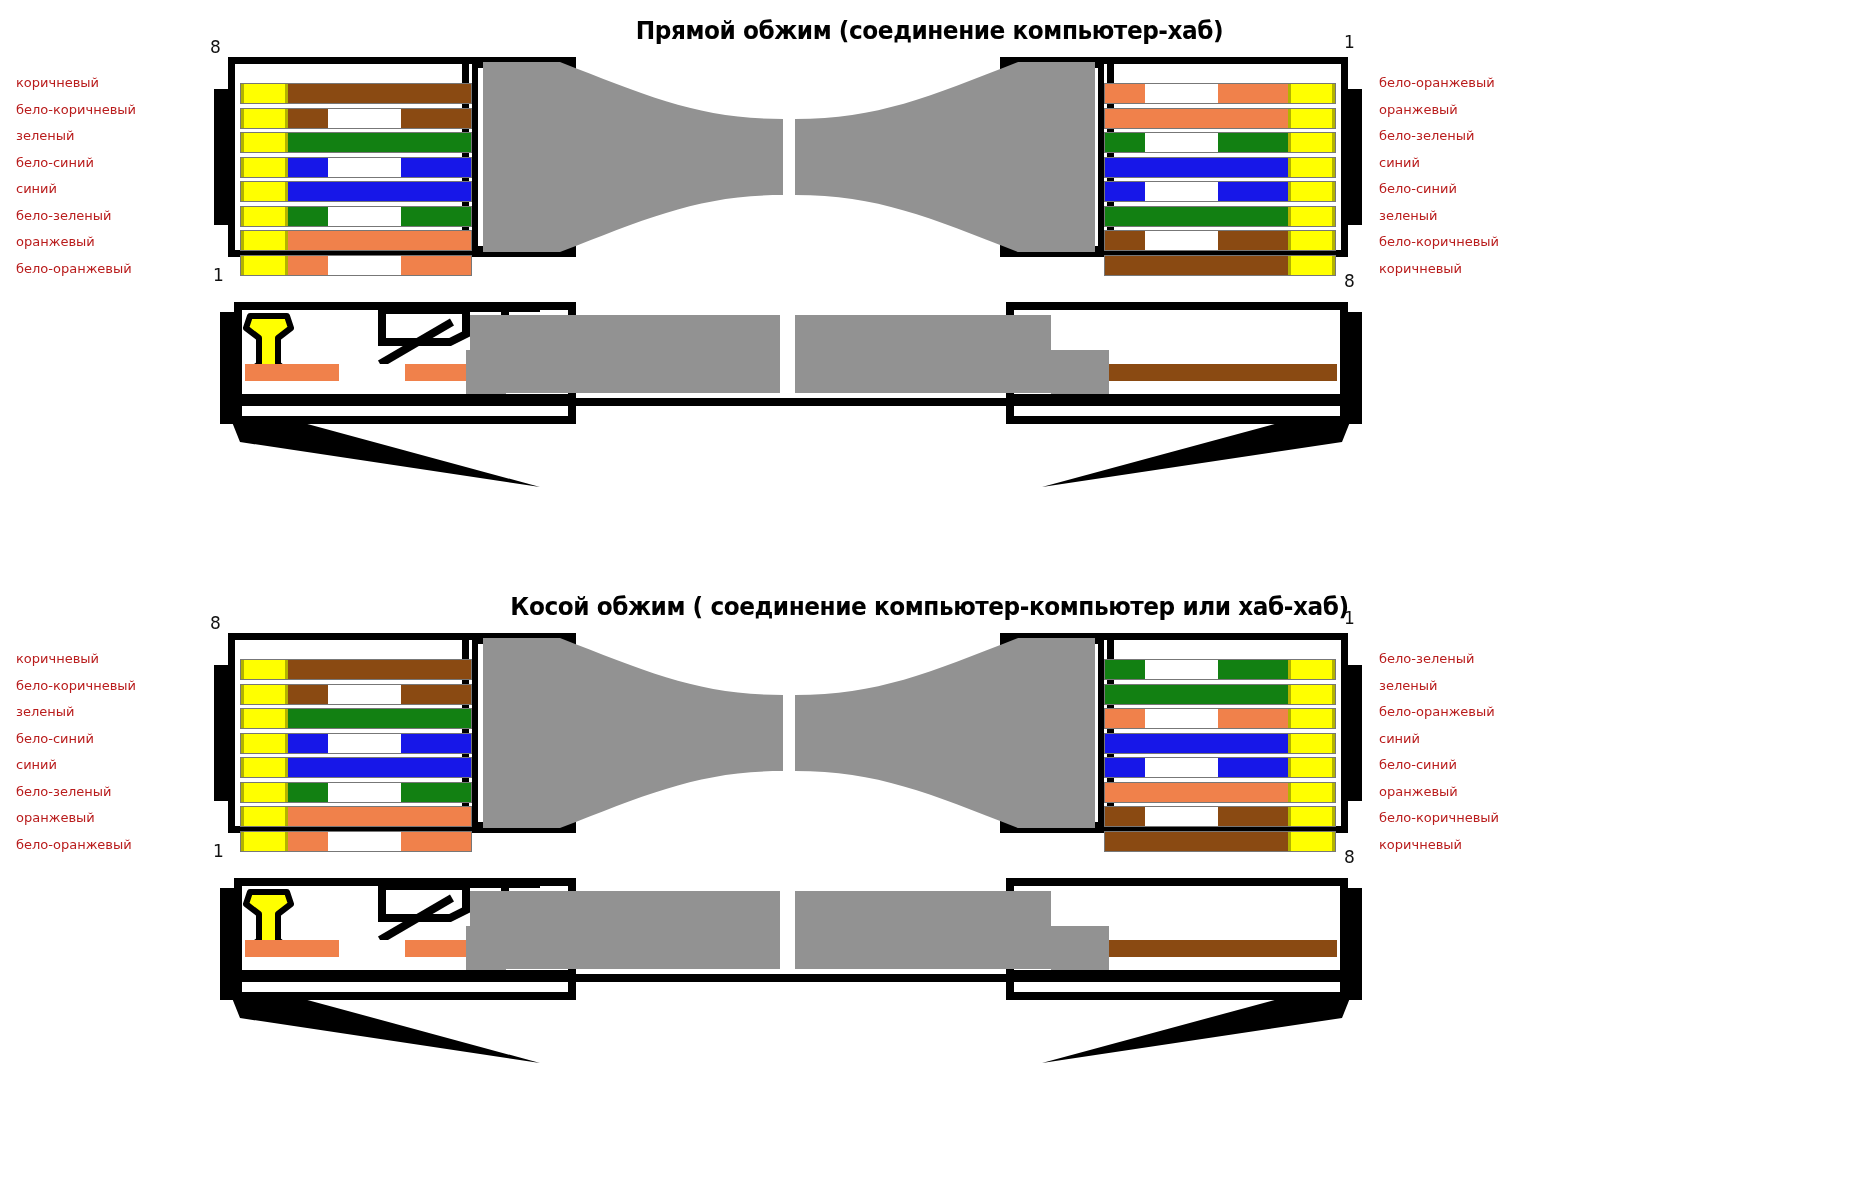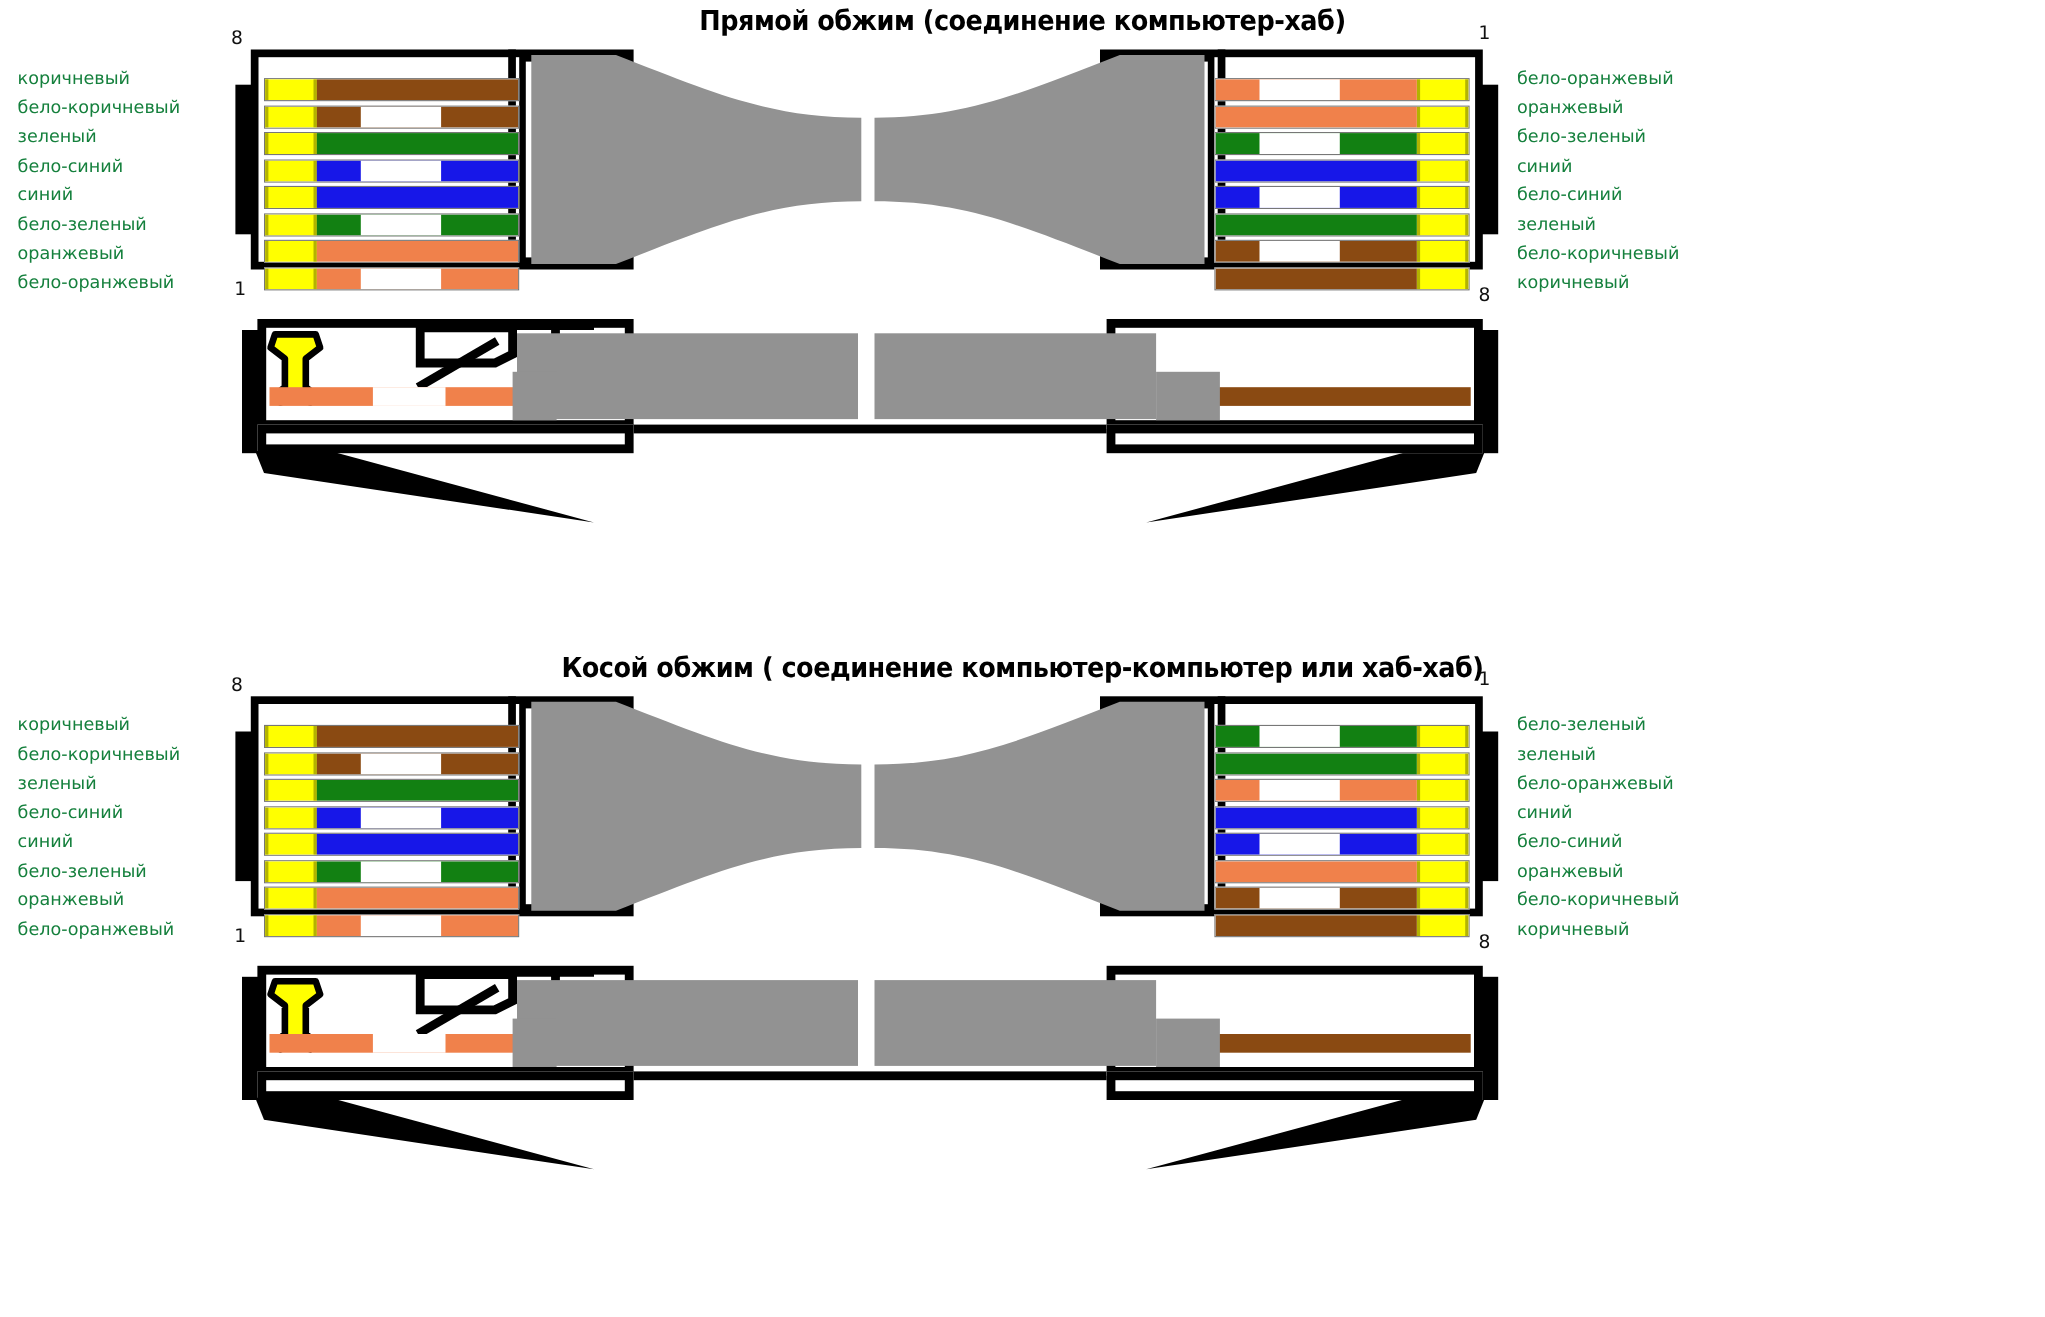--- a/index.html
+++ b/index.html
@@ -1,27 +1,27 @@
 <!DOCTYPE html>
 <html><head>
 <meta charset="utf-8">
 <style>
   html,body{margin:0;padding:0;background:#fff;}
   body{width:1859px;height:1197px;position:relative;
        font-family:"DejaVu Sans","Liberation Sans",sans-serif;}
   .diagram{position:absolute;left:0;width:1859px;}
-  #diagram-1{top:0;height:600px;}
+  #diagram-1{top:12px;height:600px;}
   #diagram-2{top:588px;height:597px;}
 
   .title{position:absolute;top:2px;width:100%;text-align:center;
          font-family:"DejaVu Sans","Liberation Sans",sans-serif;
          font-weight:bold;font-size:25px;letter-spacing:-0.5px;color:#000;
          transform:scaleX(0.93);transform-origin:center top;}
 
-  .labels{position:absolute;font-size:16px;line-height:26.5px;color:#15803d;
+  .labels{position:absolute;font-size:13px;line-height:26.5px;color:#b91c1c;
           white-space:nowrap;}
   .labels-left{left:16px;}
   .labels-right{left:1379px;}
 
   .pinnum{position:absolute;font-size:17px;color:#111;}
 
   
   .plug{position:absolute;box-sizing:border-box;border:7px solid #000;
         background:#fff;}
   .plug-notch{position:absolute;background:#000;}

